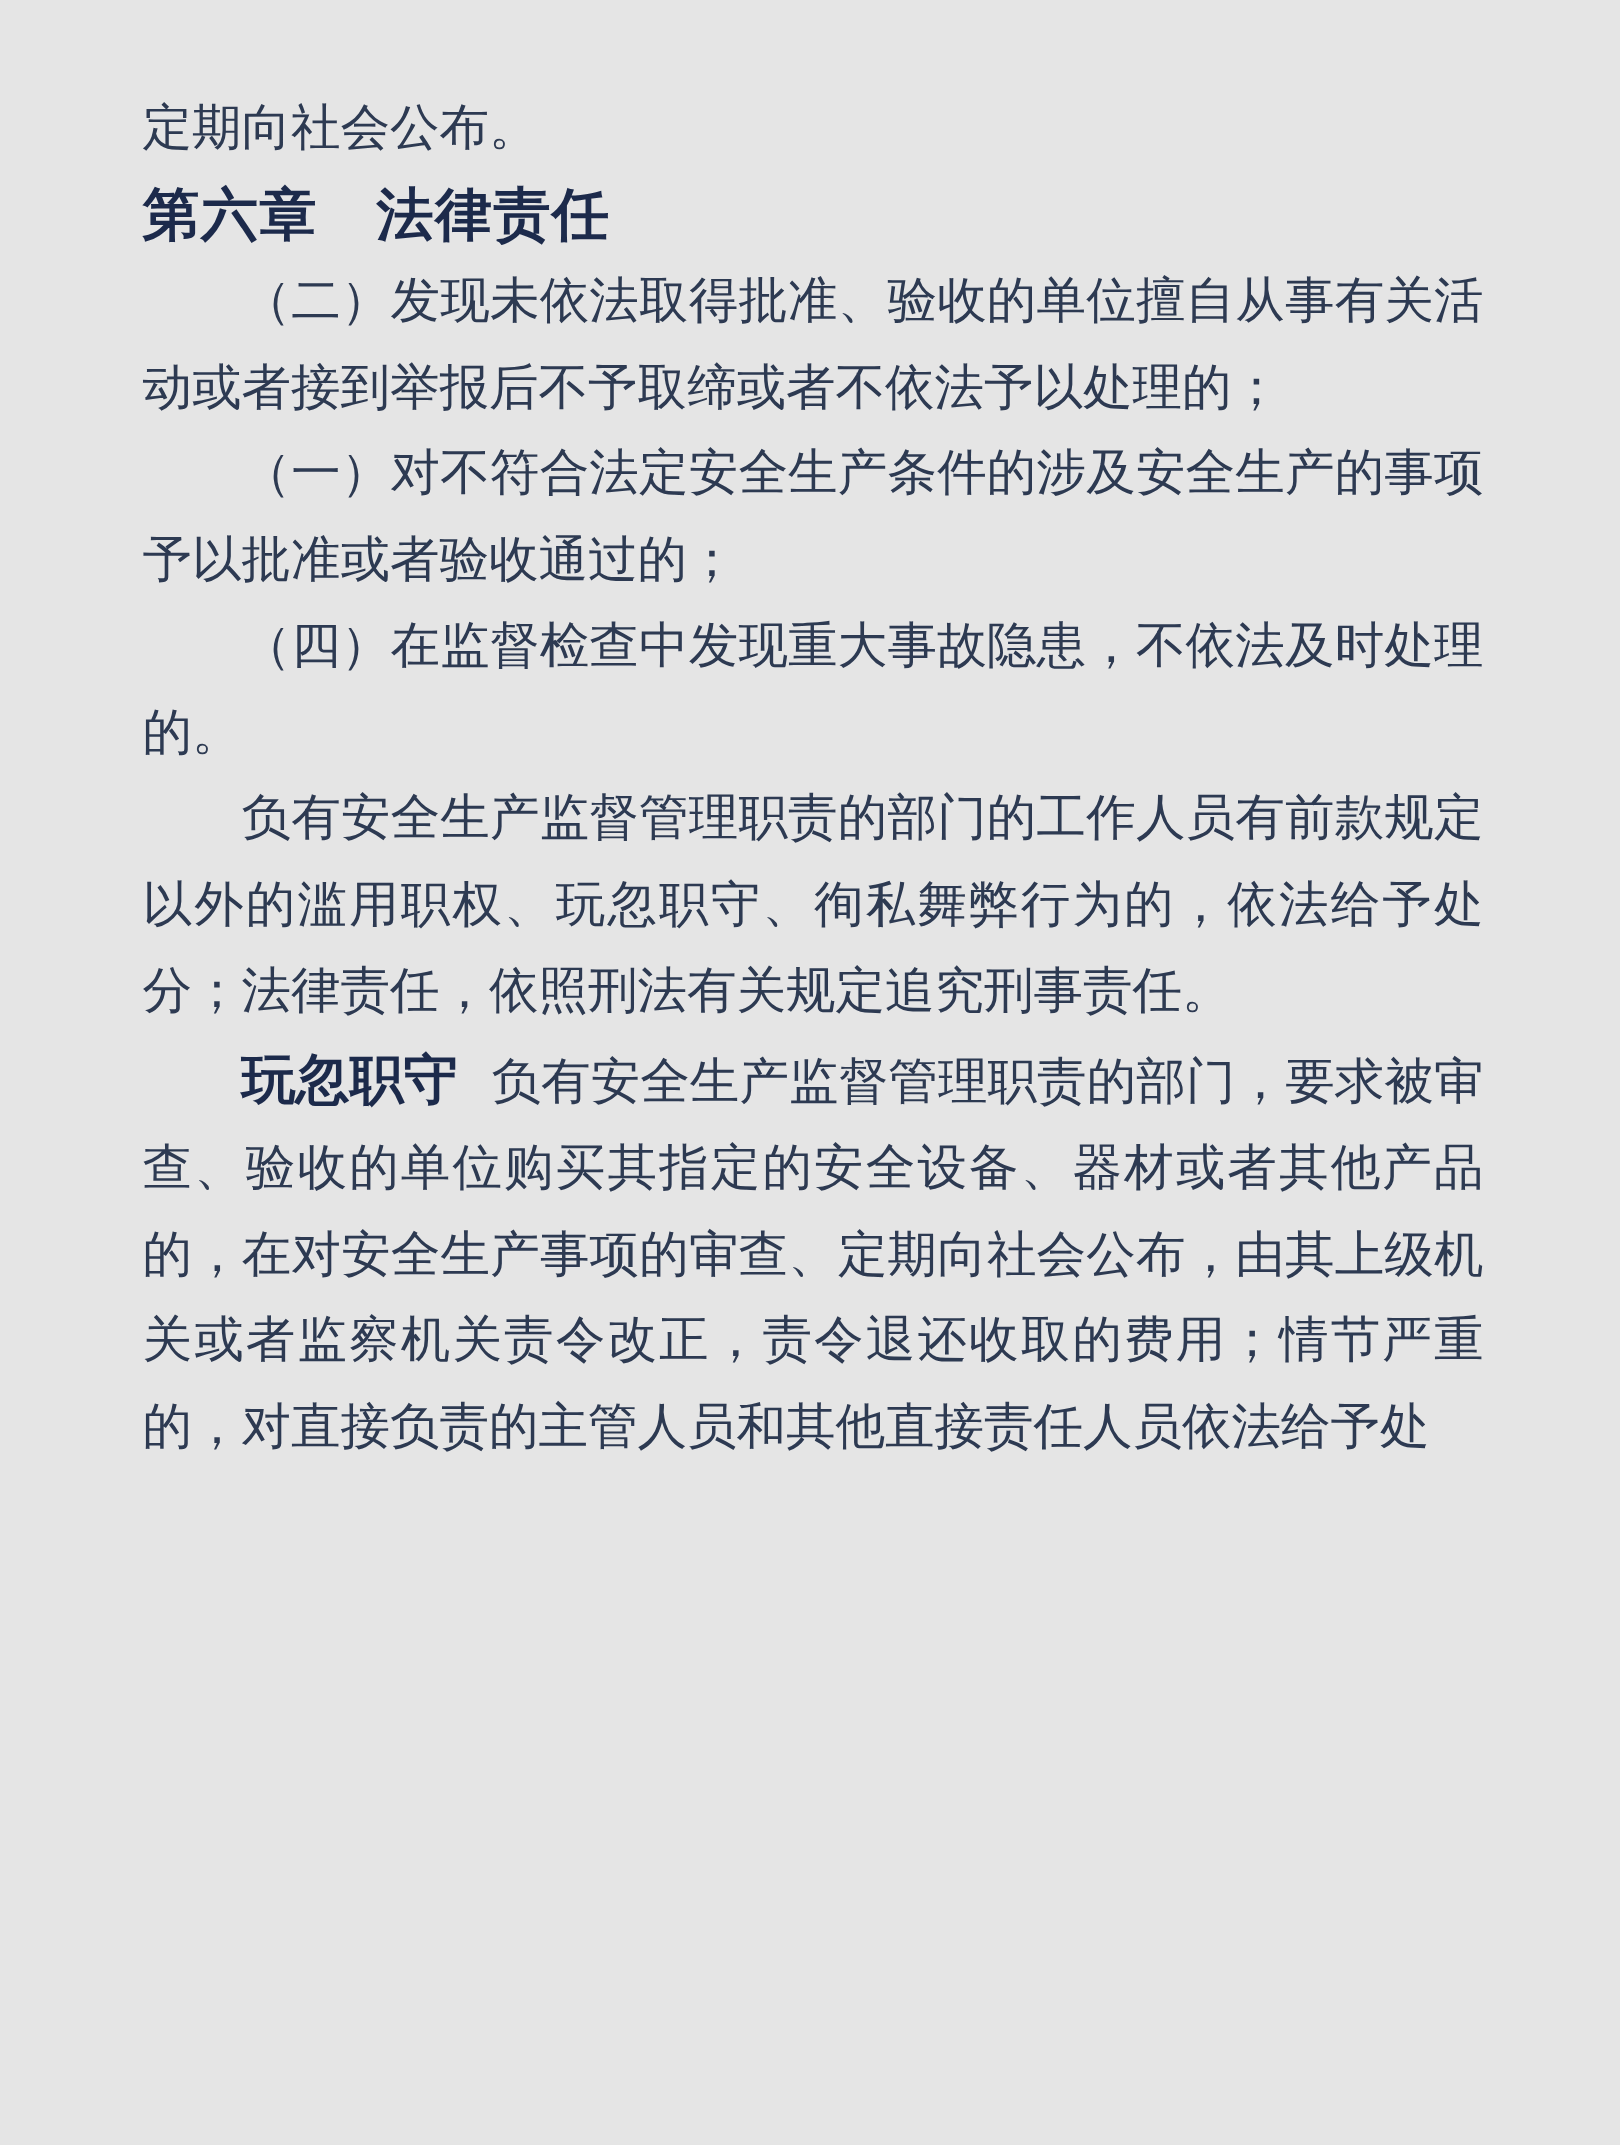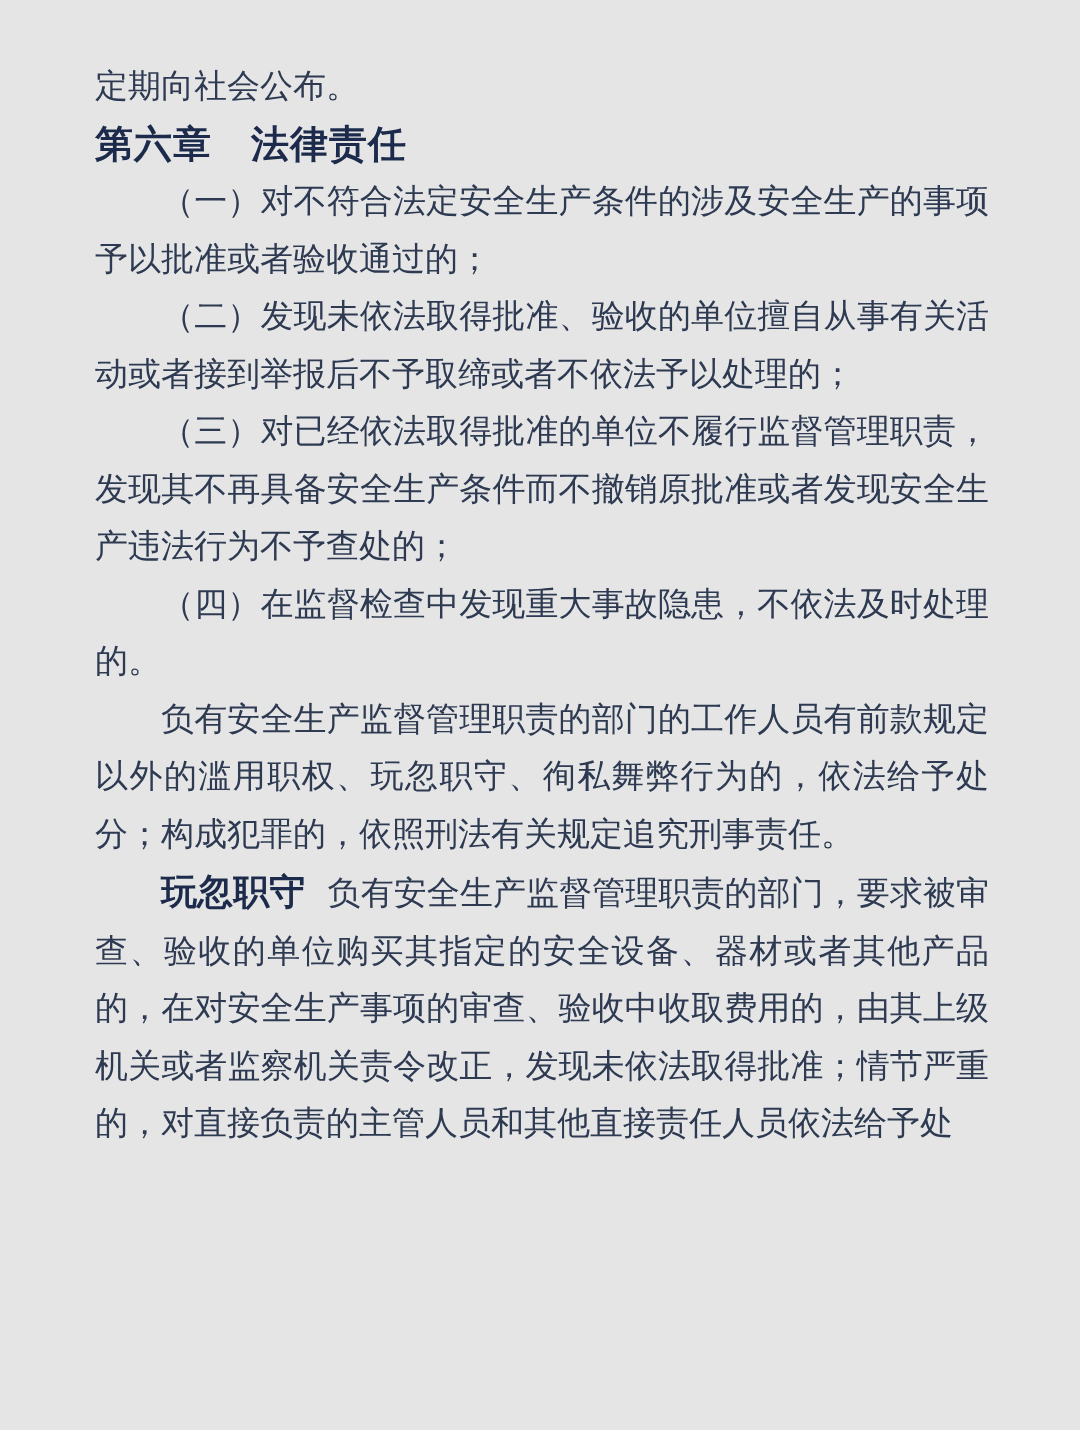--- a/index.html
+++ b/index.html
@@ -55,27 +55,26 @@
 </head>
 <body>
 
 <div class="page">
 
   <p>定期向社会公布。</p>
 
   <h2 class="chapter">第六章　法律责任</h2>
 
 
+  <p class="indent">（二）发现未依法取得批准、验收的单位擅自从事有关活动或者接到举报后不予取缔或者不依法予以处理的；</p>
+
   <p class="indent">（一）对不符合法定安全生产条件的涉及安全生产的事项予以批准或者验收通过的；</p>
 
-  <p class="indent">（二）发现未依法取得批准、验收的单位擅自从事有关活动或者接到举报后不予取缔或者不依法予以处理的；</p>
-
-  <p class="indent">（三）对已经依法取得批准的单位不履行监督管理职责，发现其不再具备安全生产条件而不撤销原批准或者发现安全生产违法行为不予查处的；</p>
 
   <p class="indent">（四）在监督检查中发现重大事故隐患，不依法及时处理的。</p>
 
-  <p class="indent">负有安全生产监督管理职责的部门的工作人员有前款规定以外的滥用职权、玩忽职守、徇私舞弊行为的，依法给予处分；构成犯罪的，依照刑法有关规定追究刑事责任。</p>
+  <p class="indent">负有安全生产监督管理职责的部门的工作人员有前款规定以外的滥用职权、玩忽职守、徇私舞弊行为的，依法给予处分；法律责任，依照刑法有关规定追究刑事责任。</p>
 
   <p class="indent">
-    <span class="lead">玩忽职守</span><span>负有安全生产监督管理职责的部门，要求被审查、验收的单位购买其指定的安全设备、器材或者其他产品的，在对安全生产事项的审查、验收中收取费用的，由其上级机关或者监察机关责令改正，发现未依法取得批准；情节严重的，对直接负责的主管人员和其他直接责任人员依法给予处</span>
+    <span class="lead">玩忽职守</span><span>负有安全生产监督管理职责的部门，要求被审查、验收的单位购买其指定的安全设备、器材或者其他产品的，在对安全生产事项的审查、定期向社会公布，由其上级机关或者监察机关责令改正，责令退还收取的费用；情节严重的，对直接负责的主管人员和其他直接责任人员依法给予处</span>
   </p>
 
 </div>
 
 </body></html>

